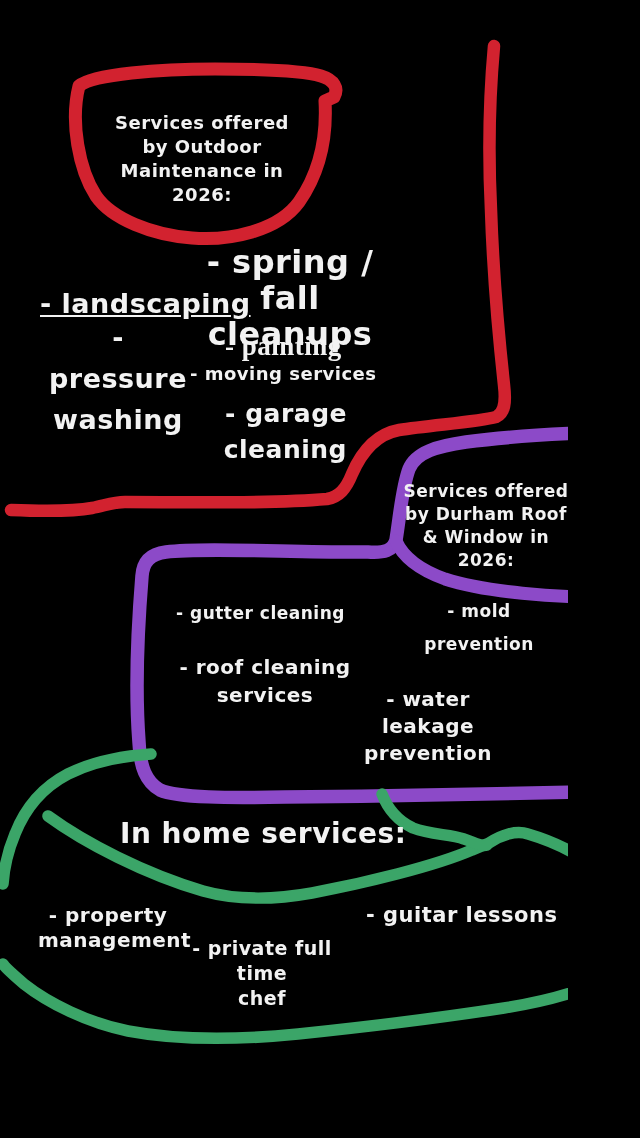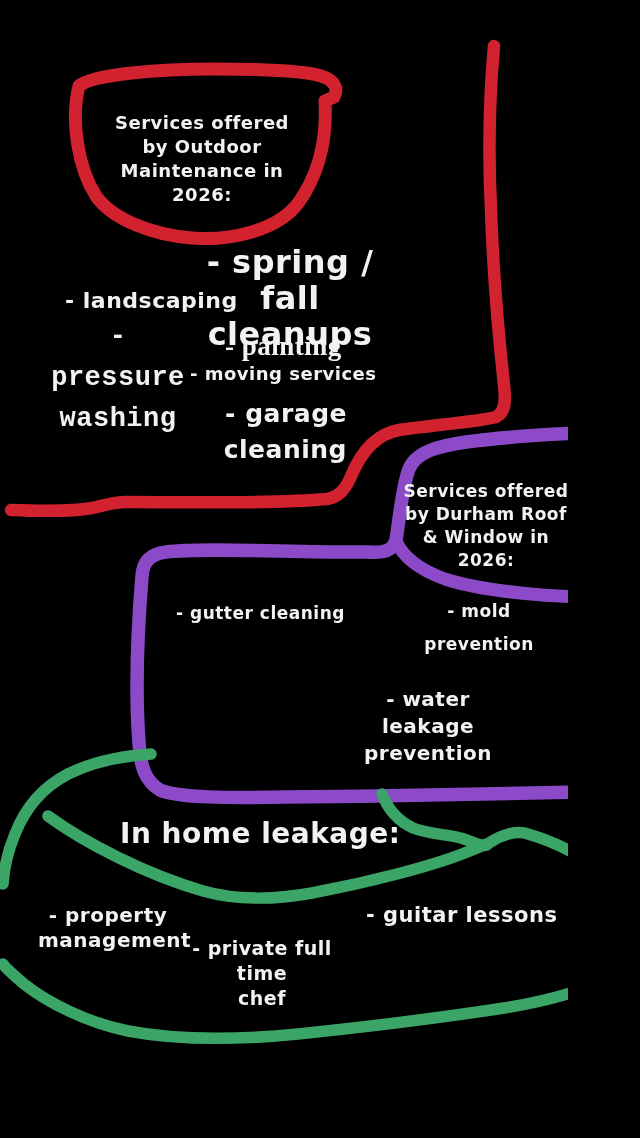--- a/index.html
+++ b/index.html
@@ -26,22 +26,22 @@
   .txt {
     position: absolute;
     color: var(--text);
     font-weight: 700;
     white-space: pre-line;
     letter-spacing: 0.5px;
   }
   .t-red-title     { left: 93px;  top: 111px; width: 218px; text-align: center; font-size: 18px; line-height: 24px; }
   .t-lawn          { left: 57px;  top: 246px; font-size: 24px; }
   .t-spring        { left: 196px; top: 244px; width: 188px; text-align: center; font-size: 32px; line-height: 36px; }
-  .t-landscaping   { left: 65px;  top: 288px; font-size: 22px; }
-  .t-pressure      { left: 40px;  top: 317px; width: 156px; text-align: center; font-size: 27px; line-height: 41px; font-family: Liberation Mono, monospace; }
+  .t-landscaping   { left: 40px;  top: 288px; font-size: 27px; text-decoration: underline; }
+  .t-pressure      { left: 40px;  top: 317px; width: 156px; text-align: center; font-size: 27px; line-height: 41px; }
   .t-painting      { left: 225px; top: 331px; font-size: 27px; font-family: Liberation Serif, serif; }
   .t-moving        { left: 190px; top: 363px; font-size: 18px; }
   .t-junk          { left: 49px;  top: 402px; font-size: 19px; }
   .t-garage        { left: 222px; top: 396px; width: 125px; text-align: right; font-size: 25px; line-height: 36px; }
   .t-purple-title  { left: 402px; top: 480px; width: 168px; text-align: center; font-size: 17px; line-height: 23px; }
   .t-gutter        { left: 176px; top: 603px; font-size: 17px; }
   .t-mold          { left: 408px; top: 595px; width: 142px; text-align: center; font-size: 17px; line-height: 33px; }
   .t-roof          { left: 170px; top: 653px; width: 190px; text-align: center; font-size: 20px; line-height: 28px; }
   .t-water         { left: 340px; top: 686px; width: 176px; text-align: center; font-size: 20px; line-height: 27px; }
   .t-inhome        { left: 120px; top: 817px; font-size: 28px; }
@@ -133,23 +133,25 @@
   <div class="txt t-garage">- garage
 cleaning</div>
 
   <div class="txt t-purple-title">Services offered
 by Durham Roof
 &amp; Window in
 2026:</div>
   <div class="txt t-gutter">- gutter cleaning</div>
   <div class="txt t-mold">- mold
 prevention</div>
+  <div class="txt t-roof">- roof cleaning
+services</div>
   <div class="txt t-water">- water leakage
 prevention</div>
 
-  <div class="txt t-inhome">In home leakage:</div>
+  <div class="txt t-inhome">In home services:</div>
   <div class="txt t-property">- property
 management</div>
   <div class="txt t-chef">- private full time
 chef</div>
   <div class="txt t-guitar">- guitar lessons</div>
 
 </div>
 
 </body></html>

